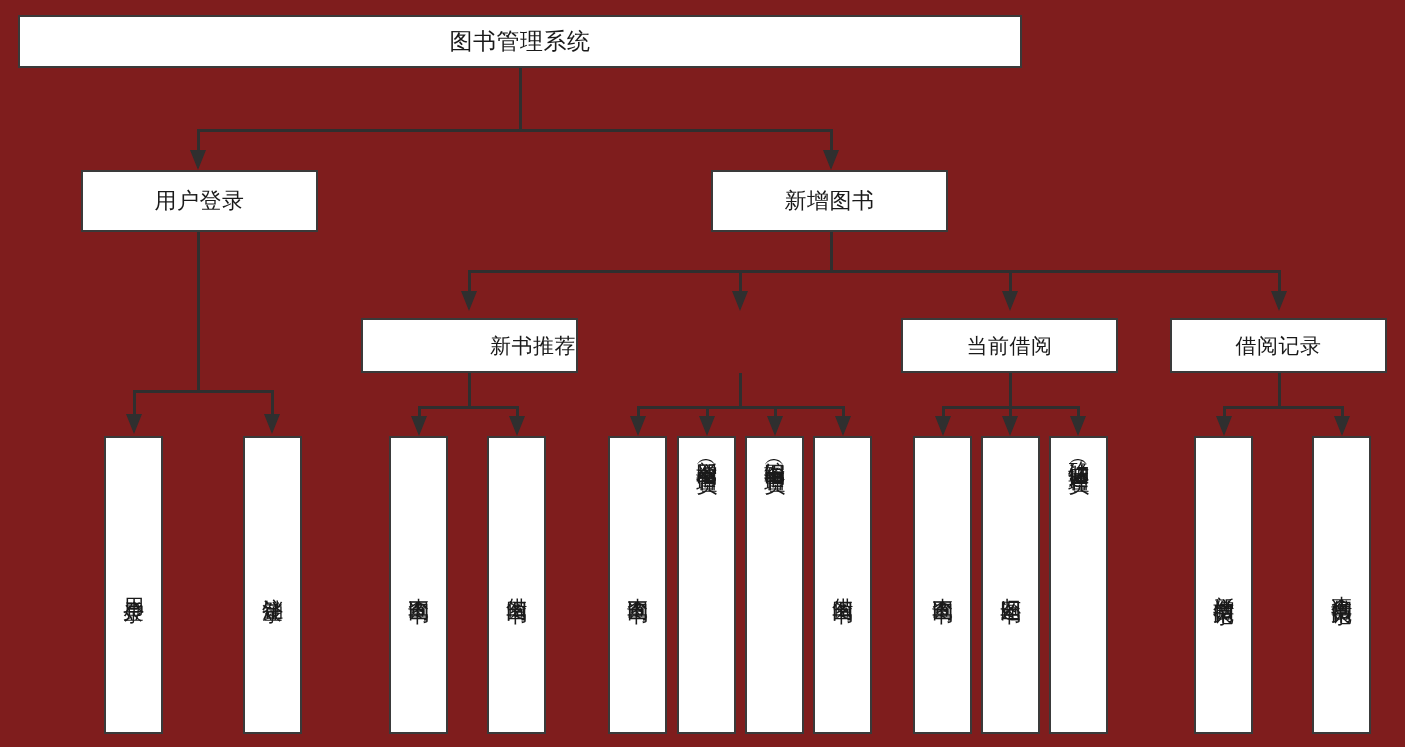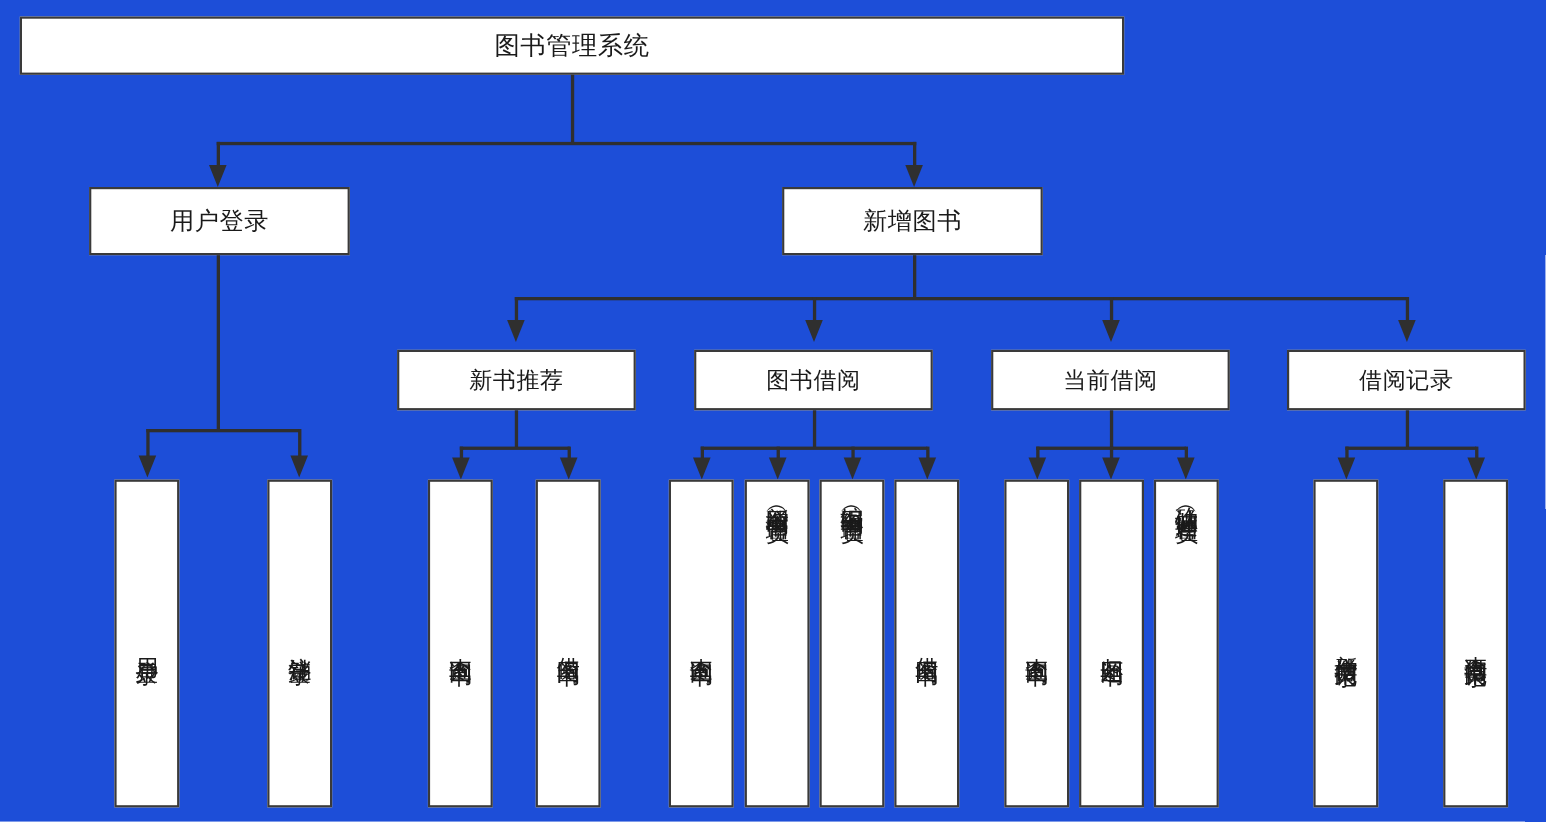--- a/index.html
+++ b/index.html
@@ -8,21 +8,21 @@
     padding: 0;
     background: #ffffff;
   }
   body {
     font-family: "DejaVu Sans", "Liberation Sans", sans-serif;
   }
   #canvas {
     position: relative;
     width: 1405px;
     height: 747px;
-    background: #1d4ed8;
+    background: #7f1d1d;
     overflow: hidden;
   }
   
   .node {
     position: absolute;
     box-sizing: border-box;
     background: #ffffff;
     border: 2.5px solid #3a3a3a;
     display: flex;
     align-items: center;
@@ -126,25 +126,22 @@
   <div class="hline" style="left:468px; top:270px; width:812px;"></div>
   <div class="vline" style="left:468px; top:270px; height:23px;"></div>
   <div class="arrow" style="left:461px; top:291px;"></div>
   <div class="vline" style="left:739px; top:270px; height:23px;"></div>
   <div class="arrow" style="left:732px; top:291px;"></div>
   <div class="vline" style="left:1009px; top:270px; height:23px;"></div>
   <div class="arrow" style="left:1002px; top:291px;"></div>
   <div class="vline" style="left:1278px; top:270px; height:23px;"></div>
   <div class="arrow" style="left:1271px; top:291px;"></div>
 
-  <div class="node level3" style="left:361px; top:318px; width:217px; height:55px;">
+  <div class="node level3" style="left:361px; top:318px; width:217px; height:55px;justify-content:flex-end;">
     <span>新书推荐</span>
-  </div>
-  <div class="node level3" style="left:631px; top:318px; width:217px; height:55px;">
-    <span>图书借阅</span>
   </div>
   <div class="node level3" style="left:1170px; top:318px; width:217px; height:55px;">
     <span>借阅记录</span>
   </div>
   <div class="node level3" style="left:901px; top:318px; width:217px; height:55px;">
     <span>当前借阅</span>
   </div>
 
   <div class="vline" style="left:468px; top:373px; height:35px;"></div>
   <div class="hline" style="left:418px; top:406px; width:100px;"></div>

